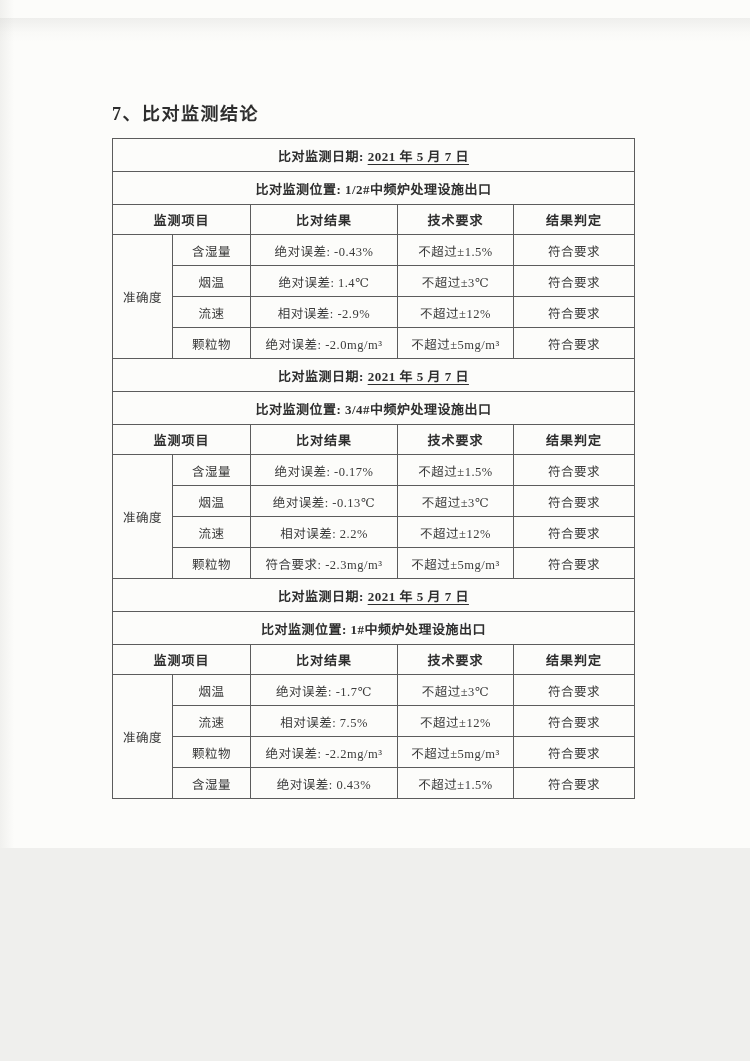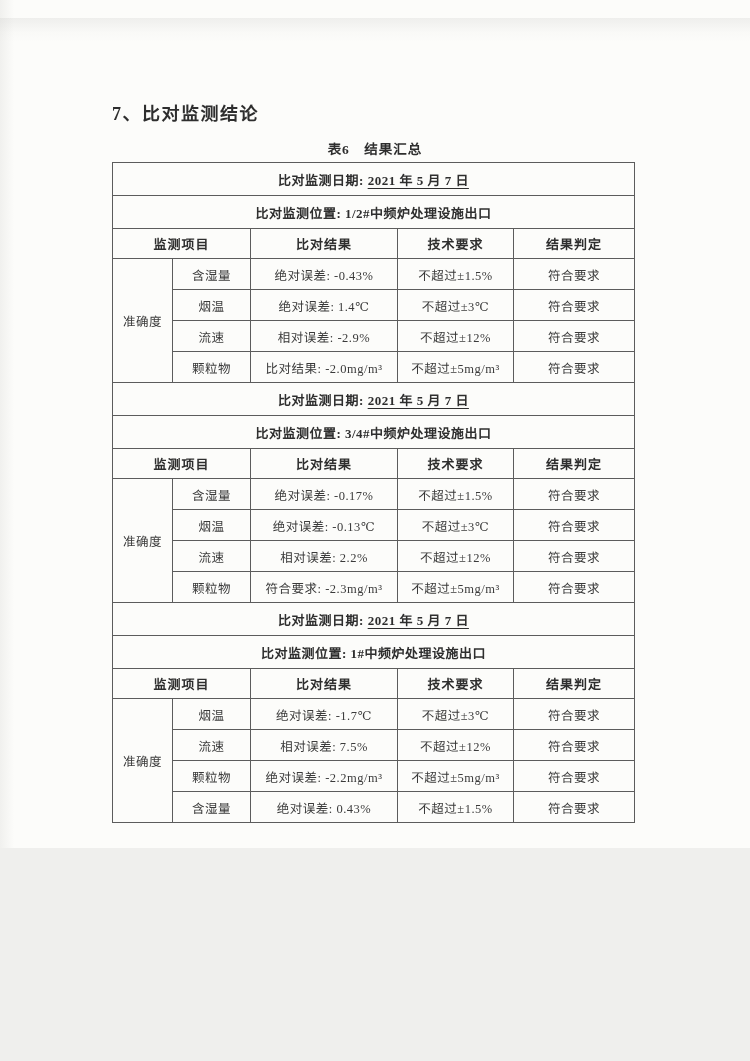--- a/index.html
+++ b/index.html
@@ -117,21 +117,20 @@
 <body>
 
 <div class="page">
   <div class="scan-band-top"></div>
   <div class="scan-edge-left"></div>
 
   <div class="content">
     <div class="heading">7、比对监测结论</div>
 
 
-    <div class="table-caption">表6　结果汇总</div>
 
     <table class="report-table">
       <colgroup>
         <col style="width:60px">
           <col style="width:78px">
           <col style="width:147px">
           <col style="width:116px">
           <col style="width:121px">
       </colgroup>
 
@@ -162,21 +161,21 @@
         <td>符合要求</td>
       </tr>
       <tr class="row-data">
         <td>流速</td>
         <td>相对误差: -2.9%</td>
         <td>不超过±12%</td>
         <td>符合要求</td>
       </tr>
       <tr class="row-data">
         <td>颗粒物</td>
-        <td>比对结果: -2.0mg/m³</td>
+        <td>绝对误差: -2.0mg/m³</td>
         <td>不超过±5mg/m³</td>
         <td>符合要求</td>
       </tr>
 
       <tr class="row-date">
         <td colspan="5"><span>比对监测日期: </span><span class="date-value">2021 年 5 月 7 日</span></td>
       </tr>
       <tr class="row-pos">
         <td colspan="5"><span>比对监测位置: </span><span>3/4#中频炉处理设施出口</span></td>
       </tr>

